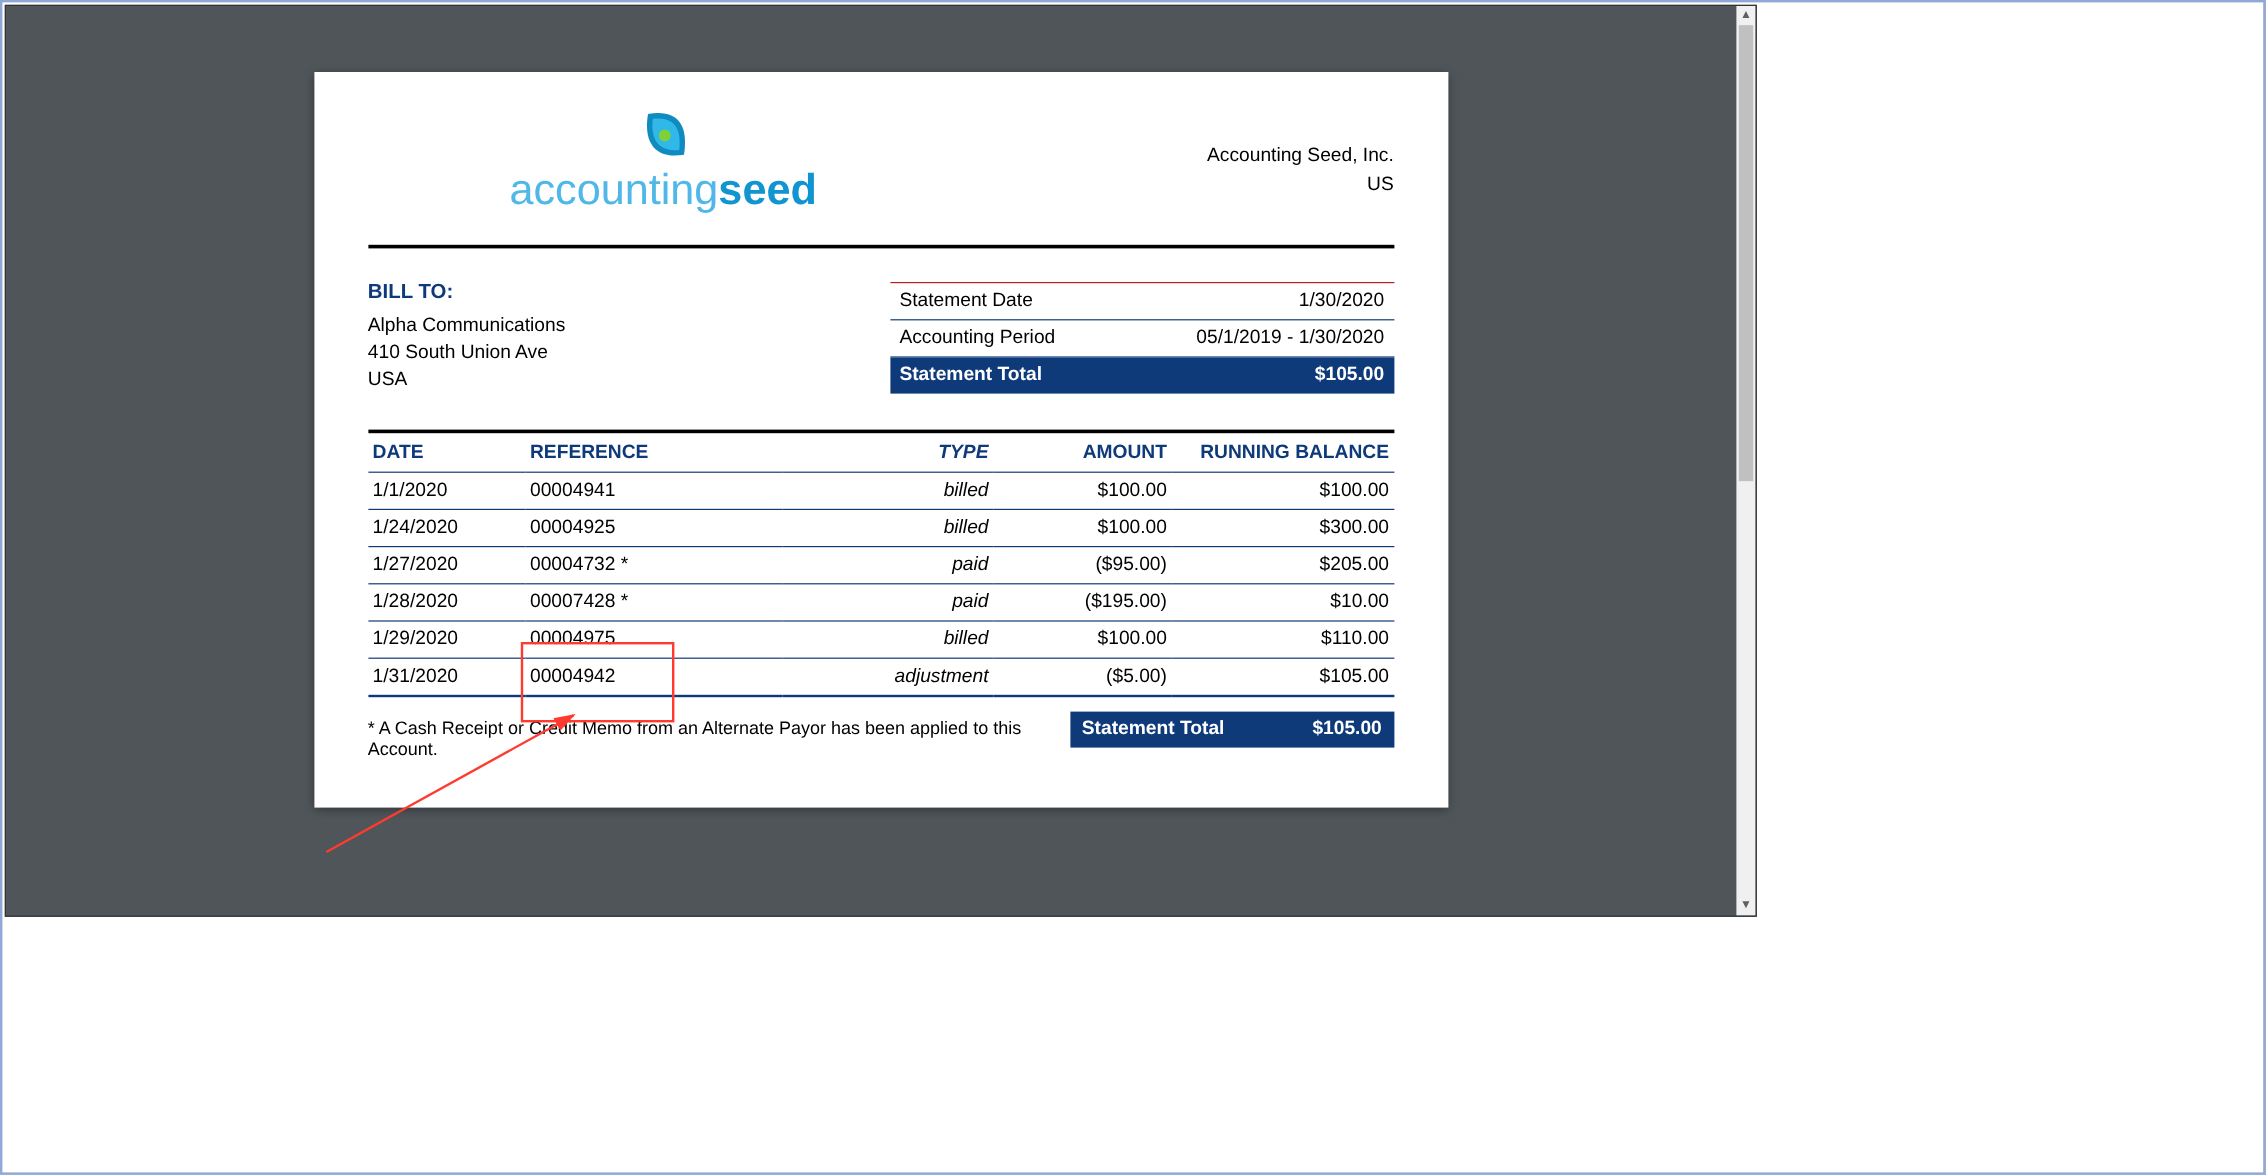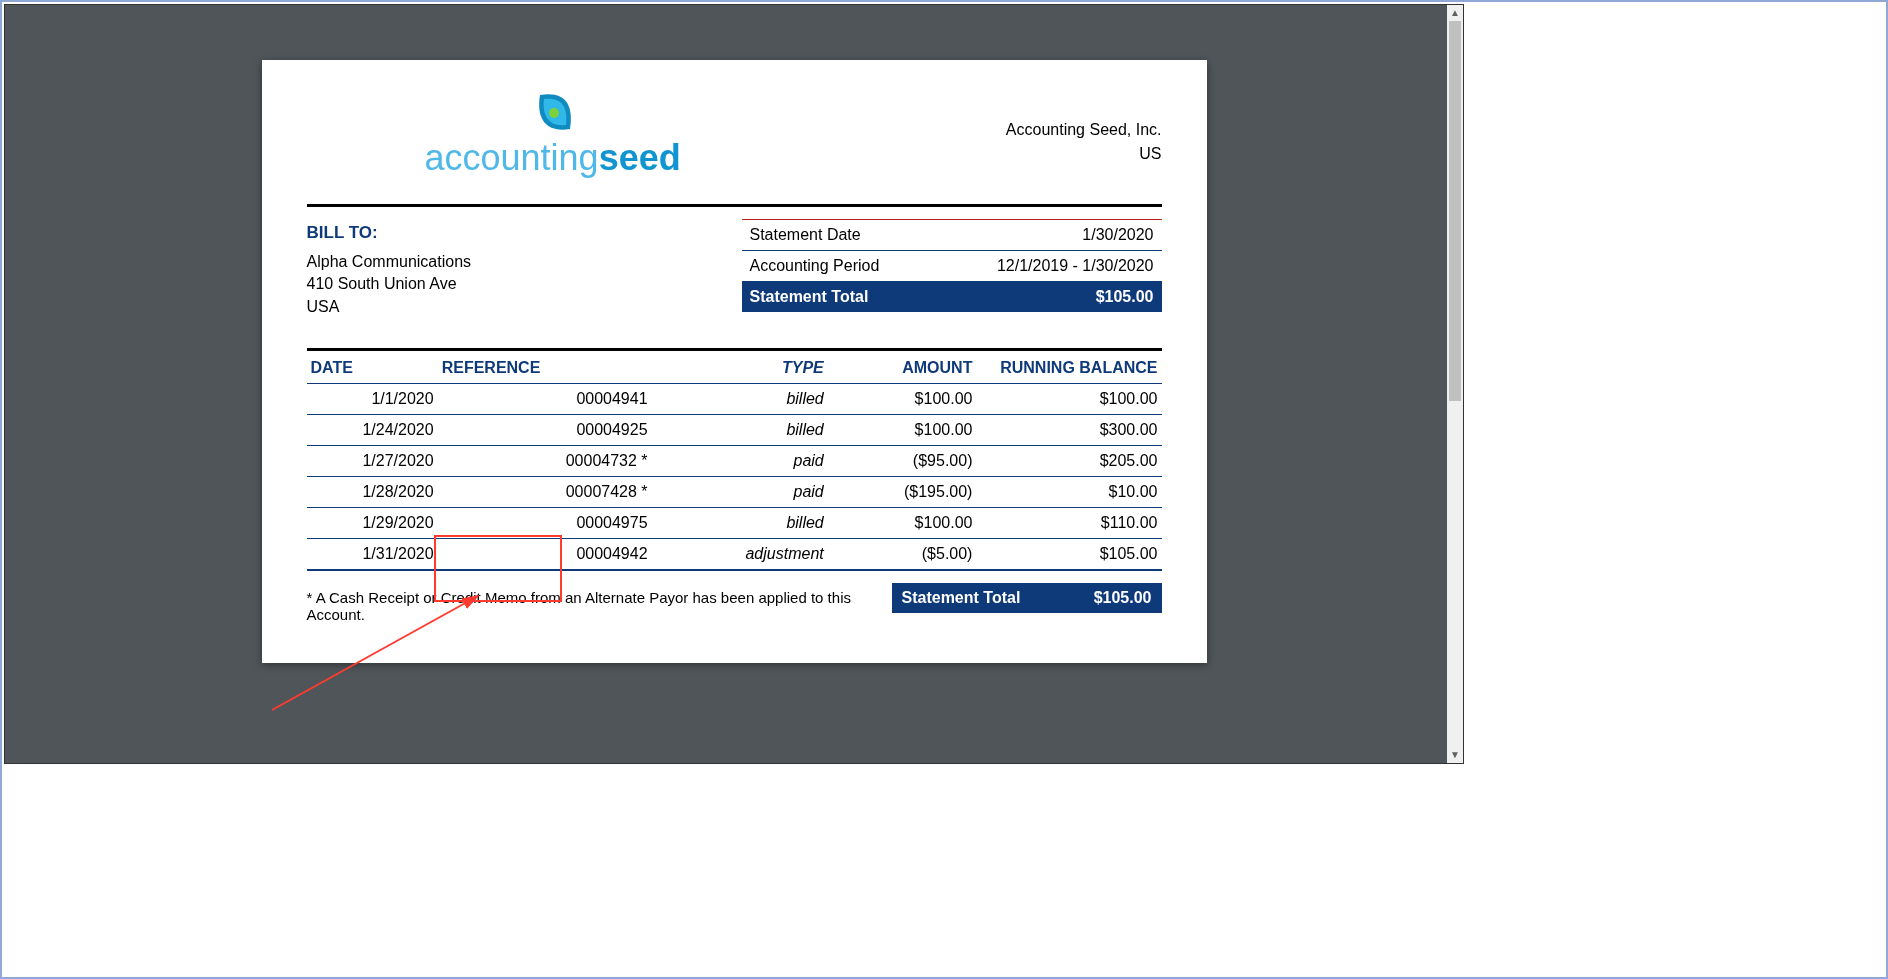--- a/index.html
+++ b/index.html
@@ -98,21 +98,22 @@
     padding-top: 30px;
     line-height: 1.5;
   }
 
   .rule-strong { border: 0; border-top: 3px solid #000; margin: 28px 0 0 0; }
 
   
   .meta {
     display: flex;
     justify-content: space-between;
-    margin-top: 12px;
+    margin-top: 22px;
+    align-items: flex-end;
   }
   .meta-left { width: 400px; }
   .meta-right { width: 420px; }
 
   .billto-label {
     color: #0f3a7a;
     font-weight: 700;
     font-size: 17px;
     padding: 4px 0 8px 0;
   }
@@ -148,21 +149,20 @@
     font-weight: 700;
     padding: 8px 4px 6px 4px;
     border-bottom: 1px solid #0f3a7a;
     margin-top: 36px;
   }
   table.statement th.right, table.statement td.right { text-align: right; }
   table.statement th.center, table.statement td.center { text-align: right; font-style: italic; }
   table.statement td {
     padding: 6px 4px;
     border-bottom: 1px solid #0f3a7a;
-    text-align: right;
   }
   table.statement tr:last-child td { border-bottom: 2px solid #0f3a7a; }
 
   .col-date { width: 130px; }
   .col-ref  { width: 220px; }
   .col-type { width: 180px; }
   .col-amt  { width: 150px; }
   .col-bal  { width: 190px; }
 
   
@@ -239,21 +239,21 @@
             <div>USA</div>
           </div>
         </div>
         <div class="meta-right">
           <div class="meta-row">
             <span>Statement Date</span>
             <span>1/30/2020</span>
           </div>
           <div class="meta-row">
             <span>Accounting Period</span>
-            <span>12/1/2019 - 1/30/2020</span>
+            <span>05/1/2019 - 1/30/2020</span>
           </div>
           <div class="meta-row total">
             <span>Statement Total</span>
             <span>$105.00</span>
           </div>
         </div>
       </div>
 
       <div class="stmt">
         <hr class="tbl-rule">

